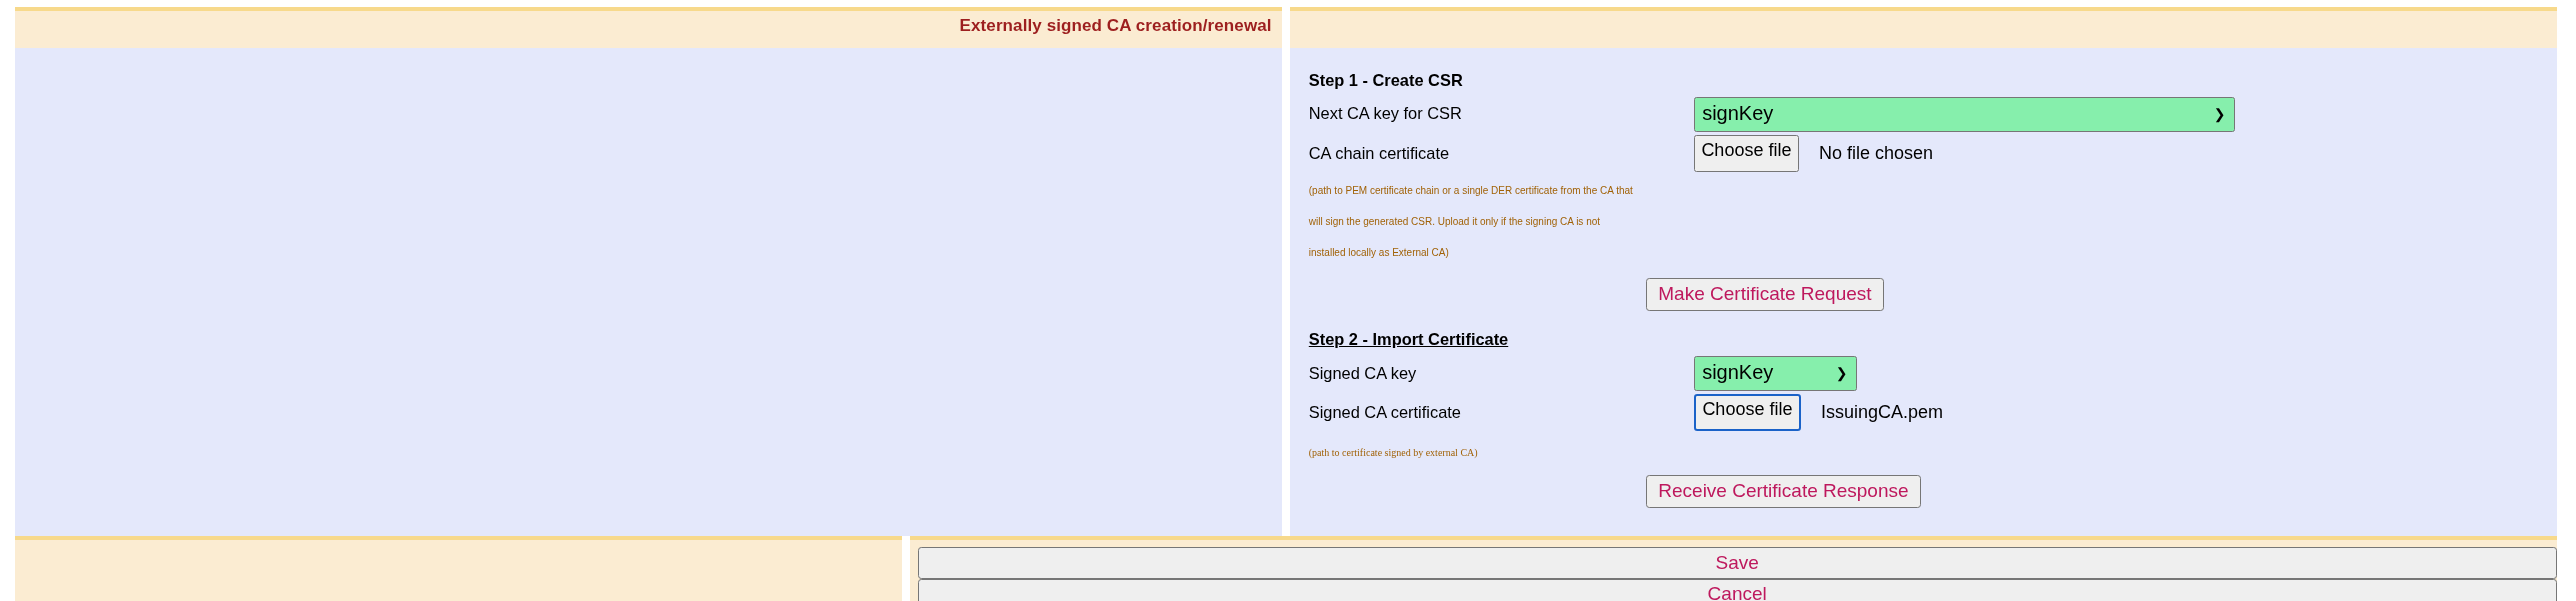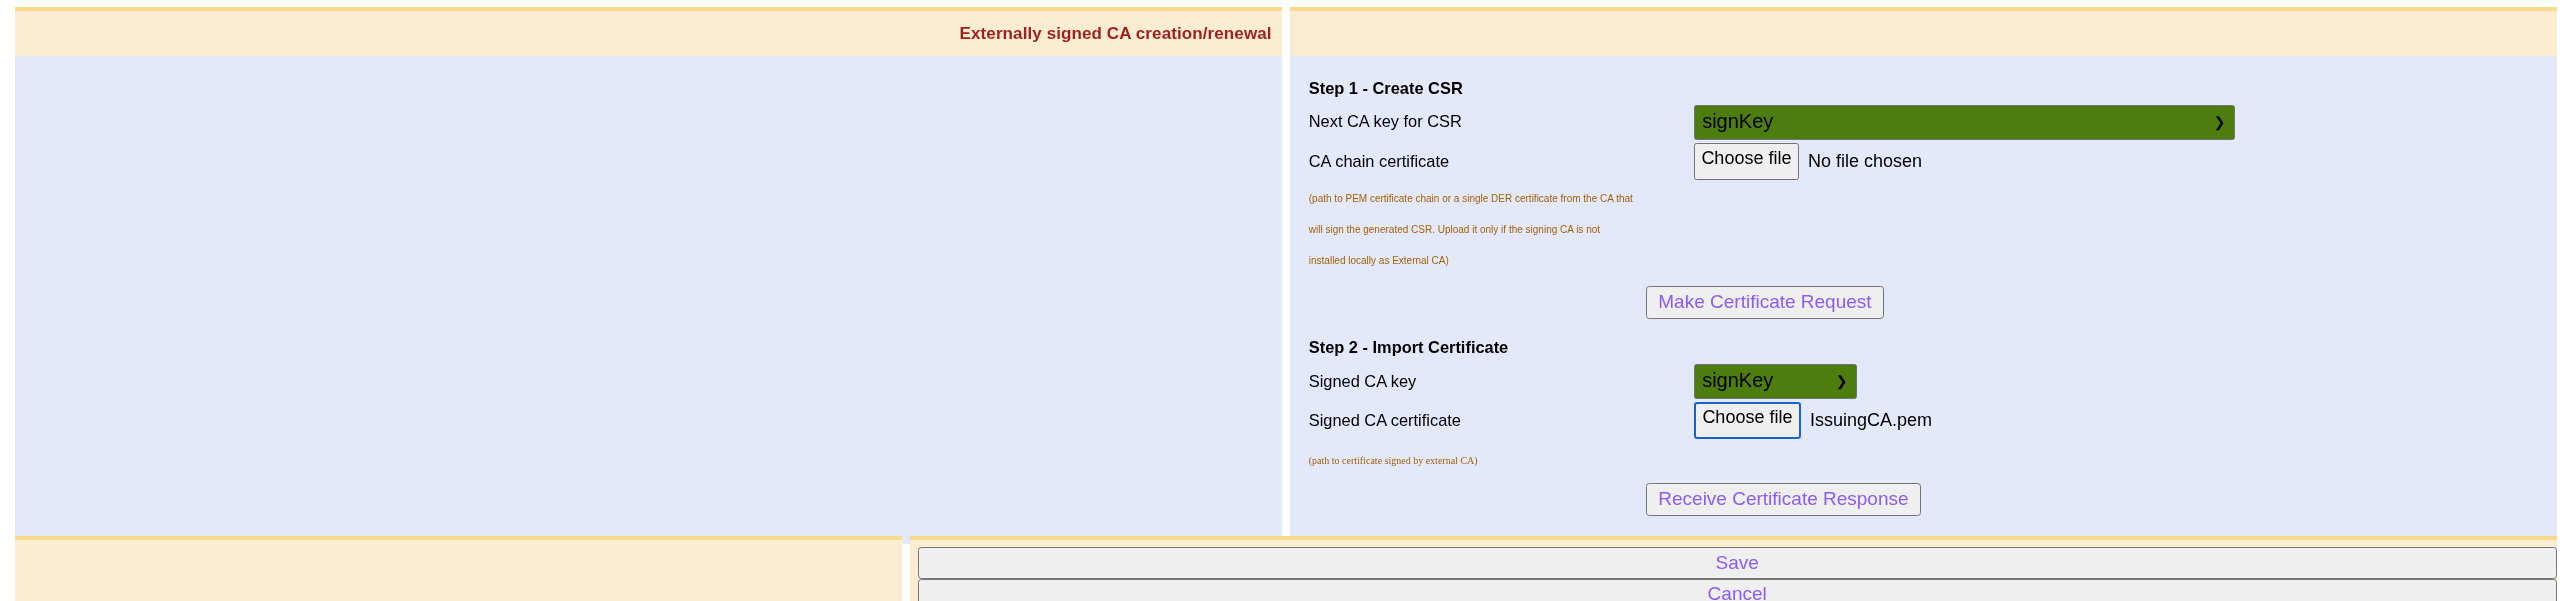--- a/index.html
+++ b/index.html
@@ -31,21 +31,21 @@
     border-collapse: separate;
     border-spacing: 8.2px 0;
     table-layout: fixed;
   }
 
   .hdr-cell {
     background: #fbecd2;
     border-top: 4.1px solid #f7d98b;
     text-align: right;
     vertical-align: middle;
-    padding: 11px 10px 9px 10px;
+    padding: 3px 10px 9px 10px;
     height: 25px;
   }
   .hdr-cell.right {
     text-align: left;
   }
   .hdr-title {
     color: #9d1f1f;
     font-weight: bold;
     font-size: 17px;
     letter-spacing: 0.1px;
@@ -68,20 +68,21 @@
   
   .section-title {
     font-size: 16.4px;
     font-weight: bold;
     color: #000000;
     margin: 0 0 5px 0;
     line-height: 21.4px;
   }
   .section-title.step2 {
     margin-top: 18px;
+    text-decoration: underline;
   }
 
   .frow {
     display: flex;
     align-items: center;
     min-height: 25px;
     margin-bottom: 3.3px;
     gap: 48px;
   }
   .flabel {
@@ -94,21 +95,21 @@
   .fcontrol {
     flex: 1 1 auto;
     display: flex;
     align-items: center;
   }
 
   
   .select {
     position: relative;
     box-sizing: border-box;
-    background: #4d7c0f;
+    background: #86efac;
     border: 1.6px solid #767676;
     border-radius: 2.5px;
     height: 35px;
     line-height: 31px;
     font-size: 20px;
     color: #000000;
     padding: 0 28px 0 7.4px;
     white-space: nowrap;
     overflow: hidden;
   }
@@ -143,21 +144,21 @@
     white-space: nowrap;
   }
   .file-btn.focused {
     border: 2.5px solid #1a62c8;
     border-radius: 3.3px;
     line-height: 26px;
   }
   .file-name {
     font-size: 18px;
     color: #000000;
-    margin-left: 9px;
+    margin-left: 20px;
     white-space: nowrap;
   }
 
   
   .hint {
     font-size: 10px;
     color: #a16207;
     line-height: 31px;
     max-width: 329px;
     margin: 3.3px 0 0 0;
@@ -176,21 +177,21 @@
   .action-spacer {
     width: 337px;
     flex: 0 0 337px;
   }
   .btn {
     box-sizing: border-box;
     background: #efefef;
     border: 1.6px solid #767676;
     border-radius: 3.3px;
     font-size: 19px;
-    color: #8b5cf6;
+    color: #be185d;
     padding: 3.3px 11.5px 5px 11.5px;
     line-height: 23px;
     white-space: nowrap;
     cursor: default;
   }
 
   
   .footer-table {
     position: absolute;
     left: 6.6px;

